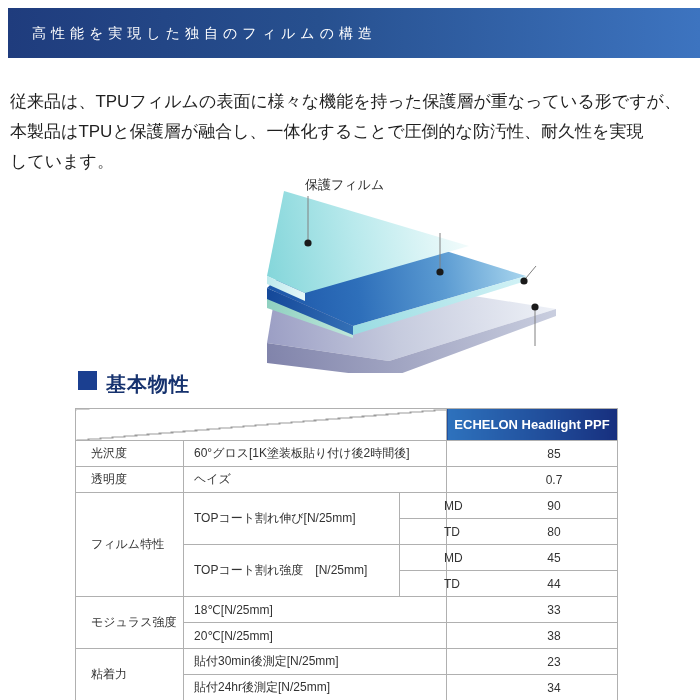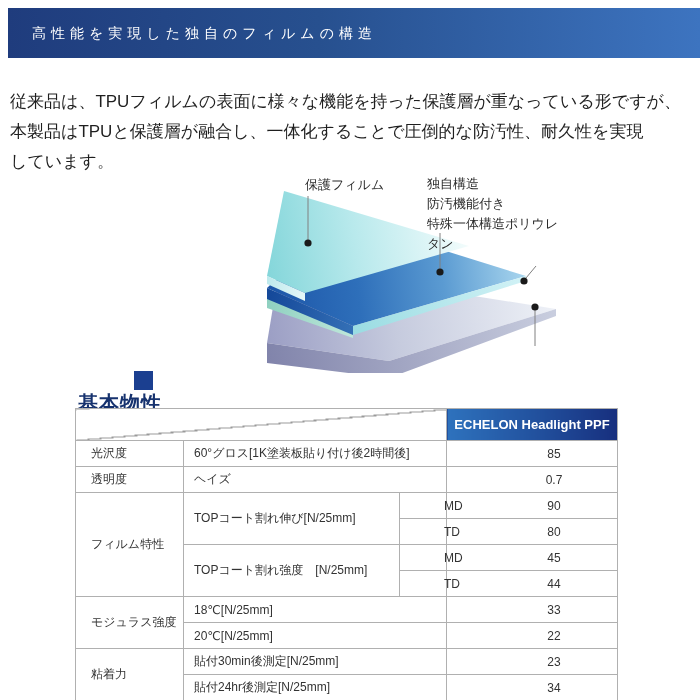--- a/index.html
+++ b/index.html
@@ -24,21 +24,21 @@
   }
   
   .diagram{position:absolute;left:0;top:165px;width:568px;height:208px;}
   .diagram svg{position:absolute;left:190px;top:5px;}
   .dlabel{
     position:absolute;font-size:13px;line-height:20px;color:#2b2b2b;
     white-space:pre-line;
   }
   .dlabel.single{line-height:16px;}
   
-  .section-head{position:absolute;left:78px;top:371px;display:flex;align-items:flex-end;flex-direction:column;}
+  .section-head{position:absolute;left:78px;top:371px;display:flex;align-items:flex-start;}
   .bullet{width:19px;height:19px;background:#1b3f90;margin-right:9px;}
   .section-title{font-size:20px;font-weight:bold;color:#16326e;letter-spacing:1px;}
   
   .spec{
     position:absolute;left:75px;top:408px;width:542px;
     border-collapse:collapse;table-layout:fixed;
     font-size:12px;color:#333333;
   }
   .spec td{border:1px solid #b0b0b0;height:25px;padding:0;background:#ffffff;}
   .spec tr.hdr td{height:31px;}
@@ -124,23 +124,20 @@
     <circle cx="118" cy="73" r="3.6" fill="#1a1a1a"></circle>
     <line x1="250" y1="63" x2="250" y2="99" stroke="#808080" stroke-width="1"></line>
     <circle cx="250" cy="102" r="3.6" fill="#1a1a1a"></circle>
     <line x1="346" y1="96" x2="336" y2="108" stroke="#808080" stroke-width="1"></line>
     <circle cx="334" cy="111" r="3.6" fill="#1a1a1a"></circle>
     <line x1="345" y1="140" x2="345" y2="176" stroke="#808080" stroke-width="1"></line>
     <circle cx="345" cy="137" r="3.6" fill="#1a1a1a"></circle>
   </svg>
 
   <div class="dlabel single" style="left:305px;top:12px;">保護フィルム</div>
-  <div class="dlabel" style="left:427px;top:9px;">独自構造
-防汚機能付き
-特殊一体構造ポリウレタン</div>
 </div>
 
 <div class="section-head">
   <div class="bullet"></div>
   <div class="section-title">基本物性</div>
 </div>
 
 <table class="spec">
   <colgroup>
       <col style="width:108px">
@@ -182,21 +179,21 @@
     <td class="ctr">TD</td>
     <td class="ctr">44</td>
   </tr>
   <tr>
     <td class="prop" rowspan="2">モジュラス強度</td>
     <td class="test" colspan="2">18℃[N/25mm]</td>
     <td class="ctr">33</td>
   </tr>
   <tr>
     <td class="test" colspan="2">20℃[N/25mm]</td>
-    <td class="ctr">22</td>
+    <td class="ctr">38</td>
   </tr>
   <tr>
     <td class="prop" rowspan="2">粘着力</td>
     <td class="test" colspan="2">貼付30min後測定[N/25mm]</td>
     <td class="ctr">23</td>
   </tr>
   <tr>
     <td class="test" colspan="2">貼付24hr後測定[N/25mm]</td>
     <td class="ctr">34</td>
   </tr>

